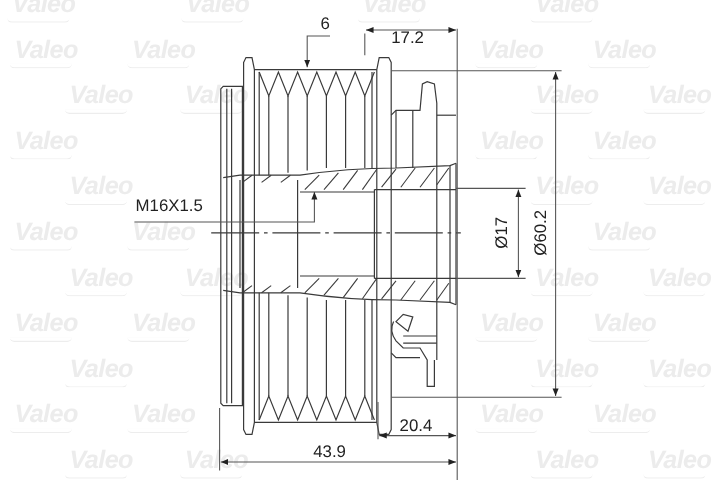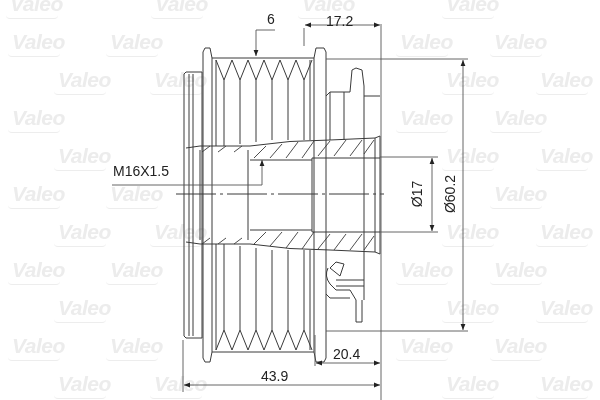--- a/index.html
+++ b/index.html
@@ -171,18 +171,18 @@
 
     <line x1="315" y1="335" x2="315" y2="366"></line>
     <line x1="316" y1="363" x2="380" y2="363" marker-start="url(#arr)" marker-end="url(#arr)"></line>
 
     <line x1="183" y1="340" x2="183" y2="392"></line>
     <line x1="184" y1="385" x2="380" y2="385" marker-start="url(#arr)" marker-end="url(#arr)"></line>
   </g>
 </svg>
 
 <span class="dim" style="left:267px; top:12px;">6</span>
-<span class="dim" style="left:326px; top:14px;">17.2</span>
+<span class="dim" style="left:326px; top:24px;">17.2</span>
 <span class="dim" style="left:113px; top:164px;">M16X1.5</span>
 <span class="dim rot" style="left:404px; top:187px;">Ø17</span>
 <span class="dim rot" style="left:431px; top:187px;">Ø60.2</span>
 <span class="dim" style="left:333px; top:347px;">20.4</span>
 <span class="dim" style="left:261px; top:369px;">43.9</span>
 
 </body></html>

